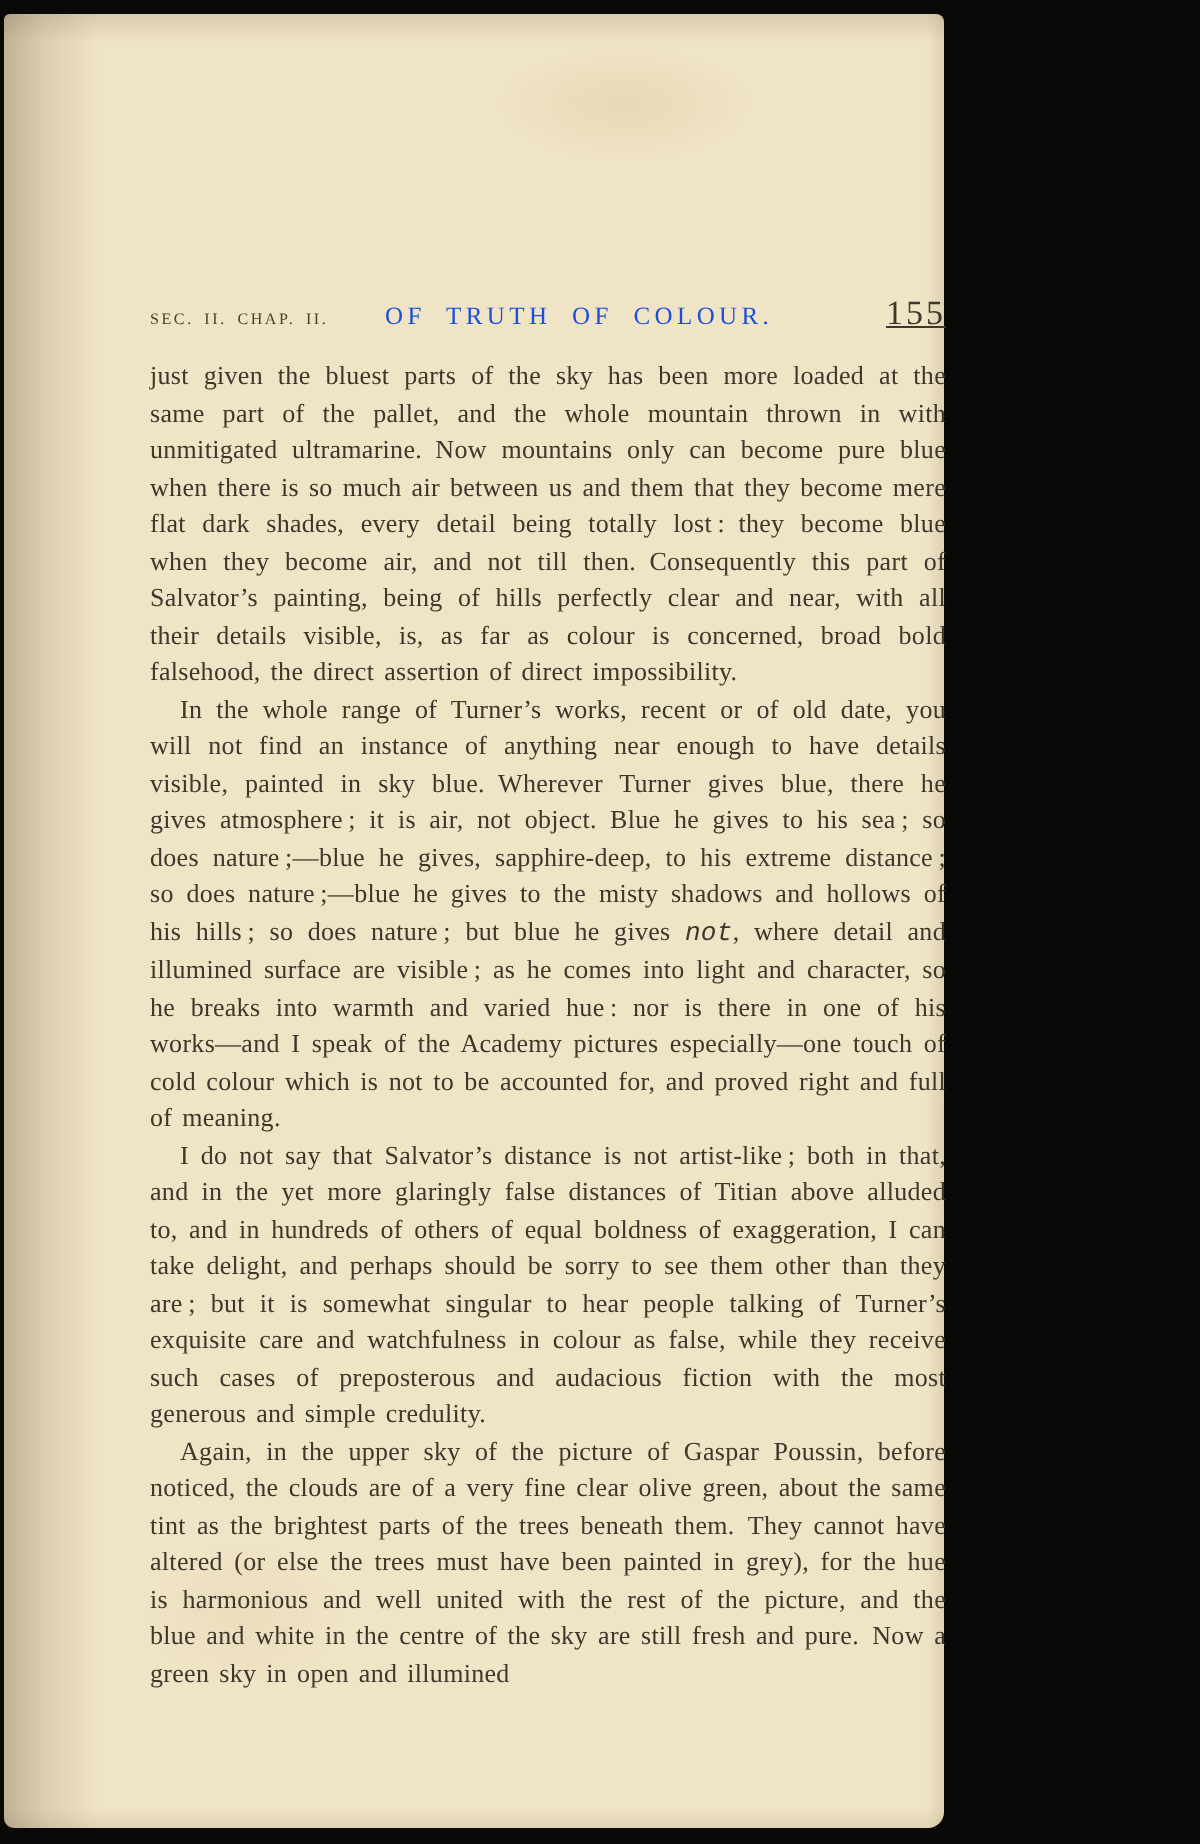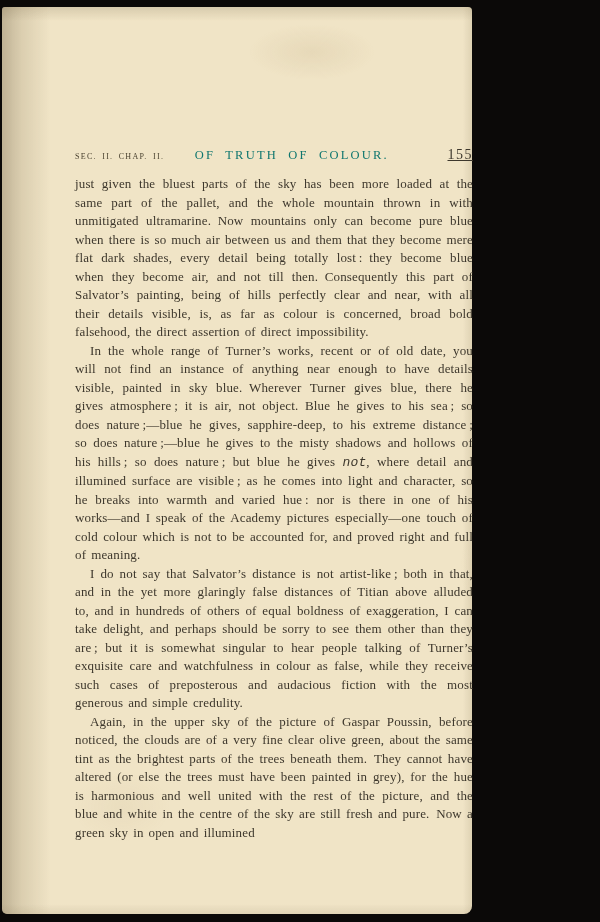--- a/index.html
+++ b/index.html
@@ -69,25 +69,25 @@
   .hdr-section {
     font-size: 8px;
     letter-spacing: 1.3px;
     word-spacing: 2px;
     color: #49412f;
   }
   .hdr-title {
     font-size: 12.5px;
     letter-spacing: 2.2px;
     word-spacing: 5px;
-    color: #0f766e;
+    color: #1d4ed8;
     transform: translateX(-14px);
   }
   .hdr-page {
-    font-size: 14px;
+    font-size: 17px;
     letter-spacing: 1.5px;
     text-decoration: underline;
   }
   .body-par {
     margin: 0;
     font-size: 13px;
     line-height: 18.5px;
     text-align: justify;
     word-spacing: 1.6px;
     letter-spacing: 0.15px;

